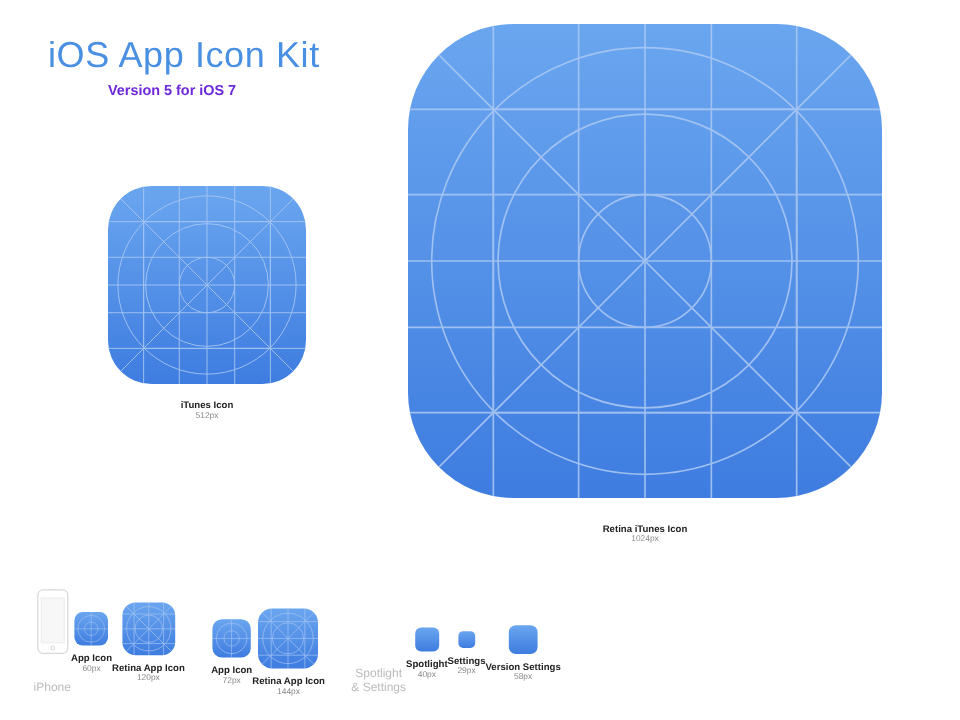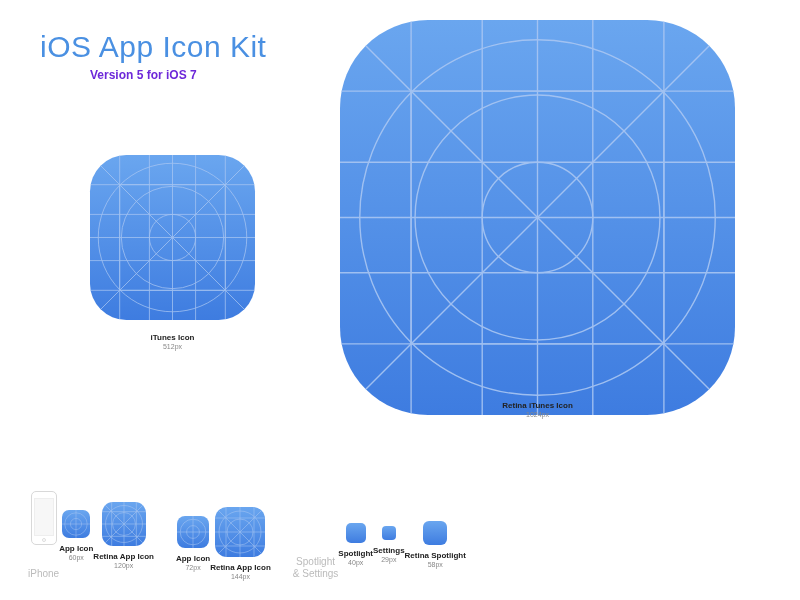--- a/index.html
+++ b/index.html
@@ -38,21 +38,21 @@
   .grid-svg { position: absolute; inset: 0; width: 100%; height: 100%; }
   .label      { font-size: 8px; font-weight: 600; color: #222; text-align: center; margin-top: 6px; }
   .label-sub  { font-size: 7px; color: #888; text-align: center; margin-top: 1px; }
   .section-label { font-size: 10px; font-weight: 300; color: #bbb; text-align: center; line-height: 1.2; }
 
   
   .itunes-icon { position: absolute; left: 90px; top: 155px; width: 165px; height: 165px; }
   .retina-itunes-icon { position: absolute; left: 340px; top: 20px; width: 395px; height: 395px; border-radius: 88px; }
 
   .lbl-itunes { position: absolute; left: 90px; top: 327px; width: 165px; }
-  .lbl-retina-itunes { position: absolute; left: 340px; top: 395px; width: 395px; }
+  .lbl-retina-itunes { position: absolute; left: 340px; top: 430px; width: 395px; }
 
   
   .bottom {
     position: absolute;
     left: 0; right: 0; bottom: 20px;
     height: 110px;
     display: flex;
     align-items: flex-end;
     padding: 0 28px;
   }
@@ -244,18 +244,18 @@
       <div class="label">Spotlight</div>
       <div class="label-sub">40px</div>
     </div>
     <div class="unit">
       <div class="icon-frame s14"></div>
       <div class="label">Settings</div>
       <div class="label-sub">29px</div>
     </div>
     <div class="unit">
       <div class="icon-frame s24"></div>
-      <div class="label">Retina Spotlight</div>
+      <div class="label">Version Settings</div>
       <div class="label-sub">58px</div>
     </div>
   </div>
 
 </div>
 
 </body></html>

